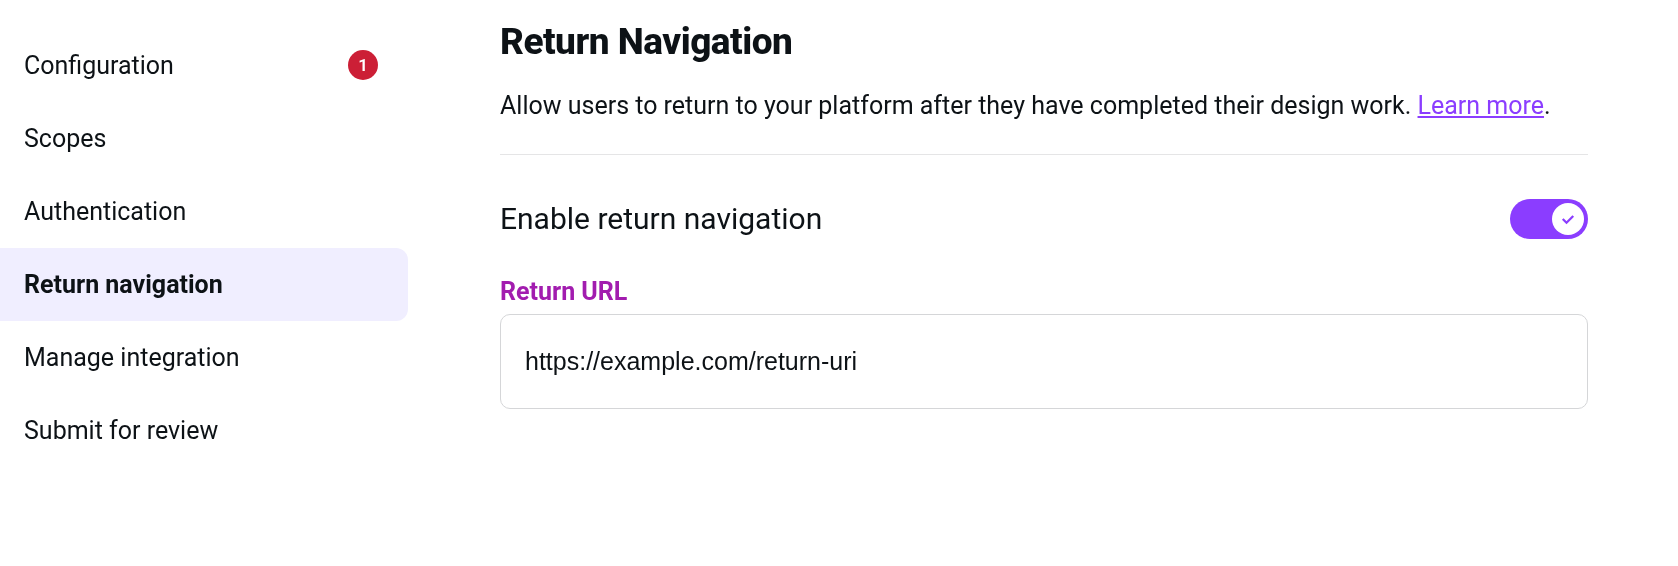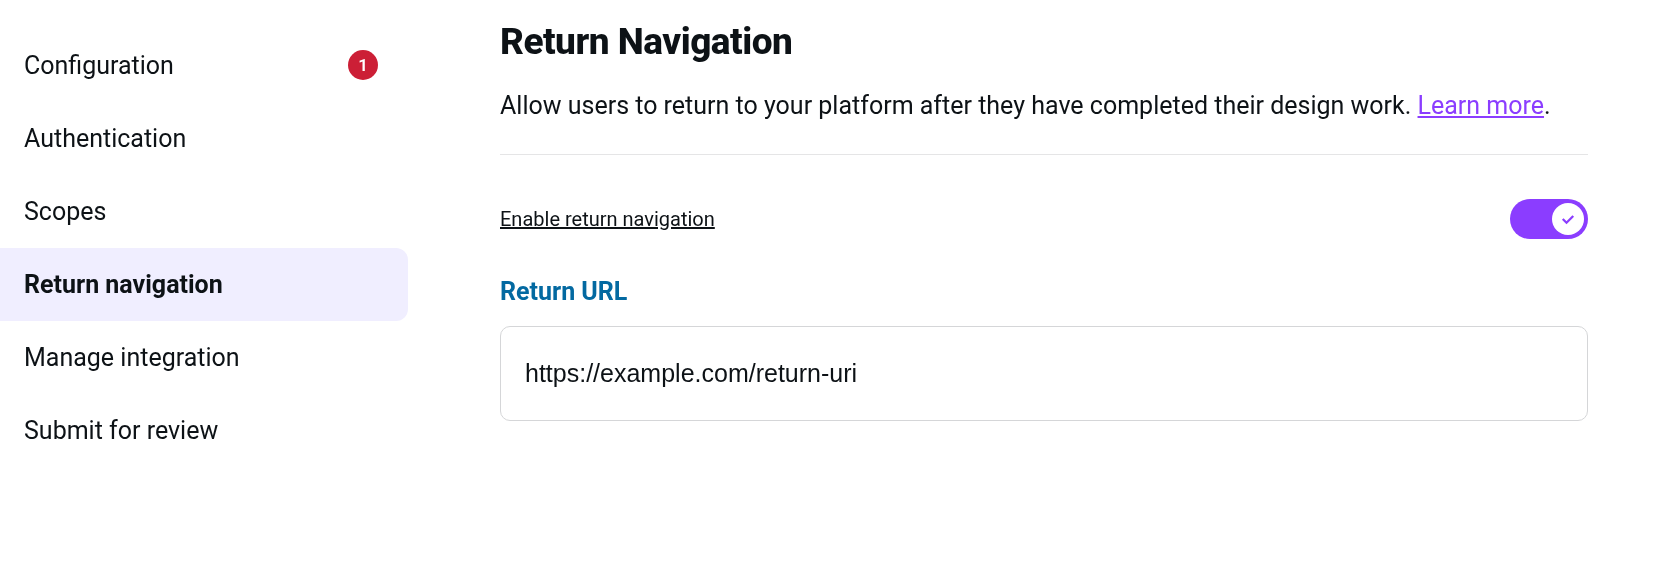--- a/index.html
+++ b/index.html
@@ -76,23 +76,22 @@
       border-top: 1.5px solid #e5e5e6;
       margin-bottom: 44px;
     }
     .toggle-row {
       display: flex;
       align-items: center;
       justify-content: space-between;
       margin-bottom: 38px;
     }
     .toggle-label {
-      font-size: 20px;
+      font-size: 30px;
       color: #0d1216;
-      text-decoration: underline;
     }
     .toggle {
       width: 78px;
       height: 40px;
       background: #8b3dff;
       border-radius: 20px;
       position: relative;
       cursor: pointer;
       flex-shrink: 0;
     }
@@ -111,22 +110,22 @@
     .toggle-knob svg {
       width: 18px;
       height: 18px;
       stroke: #8b3dff;
       stroke-width: 3;
       fill: none;
     }
     .field-label {
       font-size: 25px;
       font-weight: 700;
-      color: #0369a1;
-      margin-bottom: 20px;
+      color: #a21caf;
+      margin-bottom: 8px;
     }
     .text-input {
       width: 100%;
       font-size: 25px;
       padding: 32px 24px;
       border: 1.5px solid #d5d6d8;
       border-radius: 10px;
       color: #0d1216;
       outline: none;
       background: #ffffff;
@@ -134,24 +133,24 @@
   </style>
 </head>
 <body>
 
 <nav class="sidebar">
   <div class="sidebar-item">
     <span>Configuration</span>
     <span class="badge">1</span>
   </div>
   <div class="sidebar-item">
-    <span>Authentication</span>
+    <span>Scopes</span>
   </div>
   <div class="sidebar-item">
-    <span>Scopes</span>
+    <span>Authentication</span>
   </div>
   <div class="sidebar-item active">
     <span>Return navigation</span>
   </div>
   <div class="sidebar-item">
     <span>Manage integration</span>
   </div>
   <div class="sidebar-item">
     <span>Submit for review</span>
   </div>

